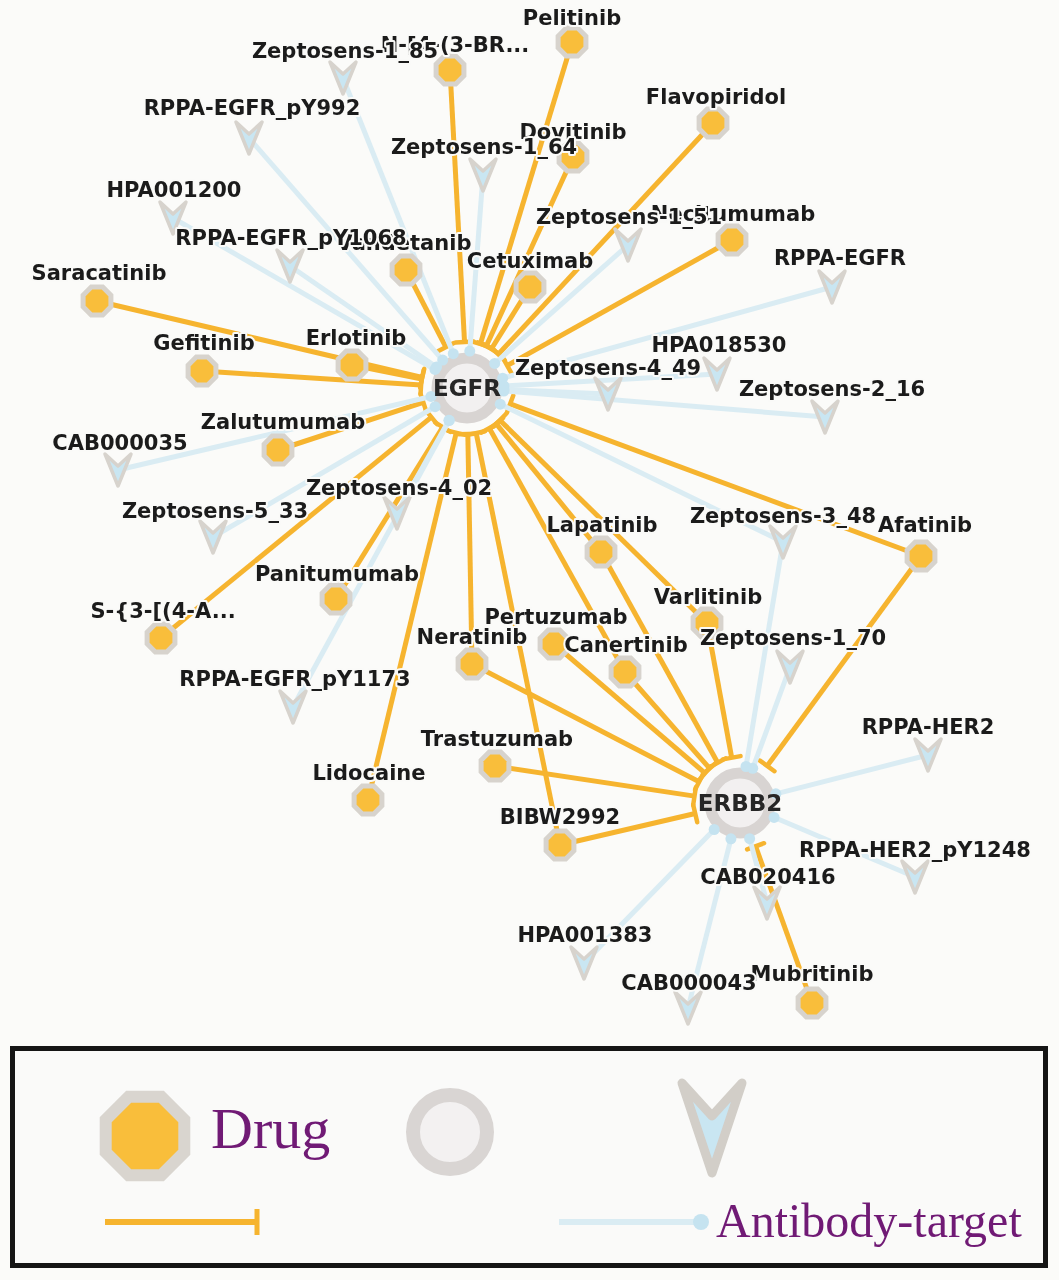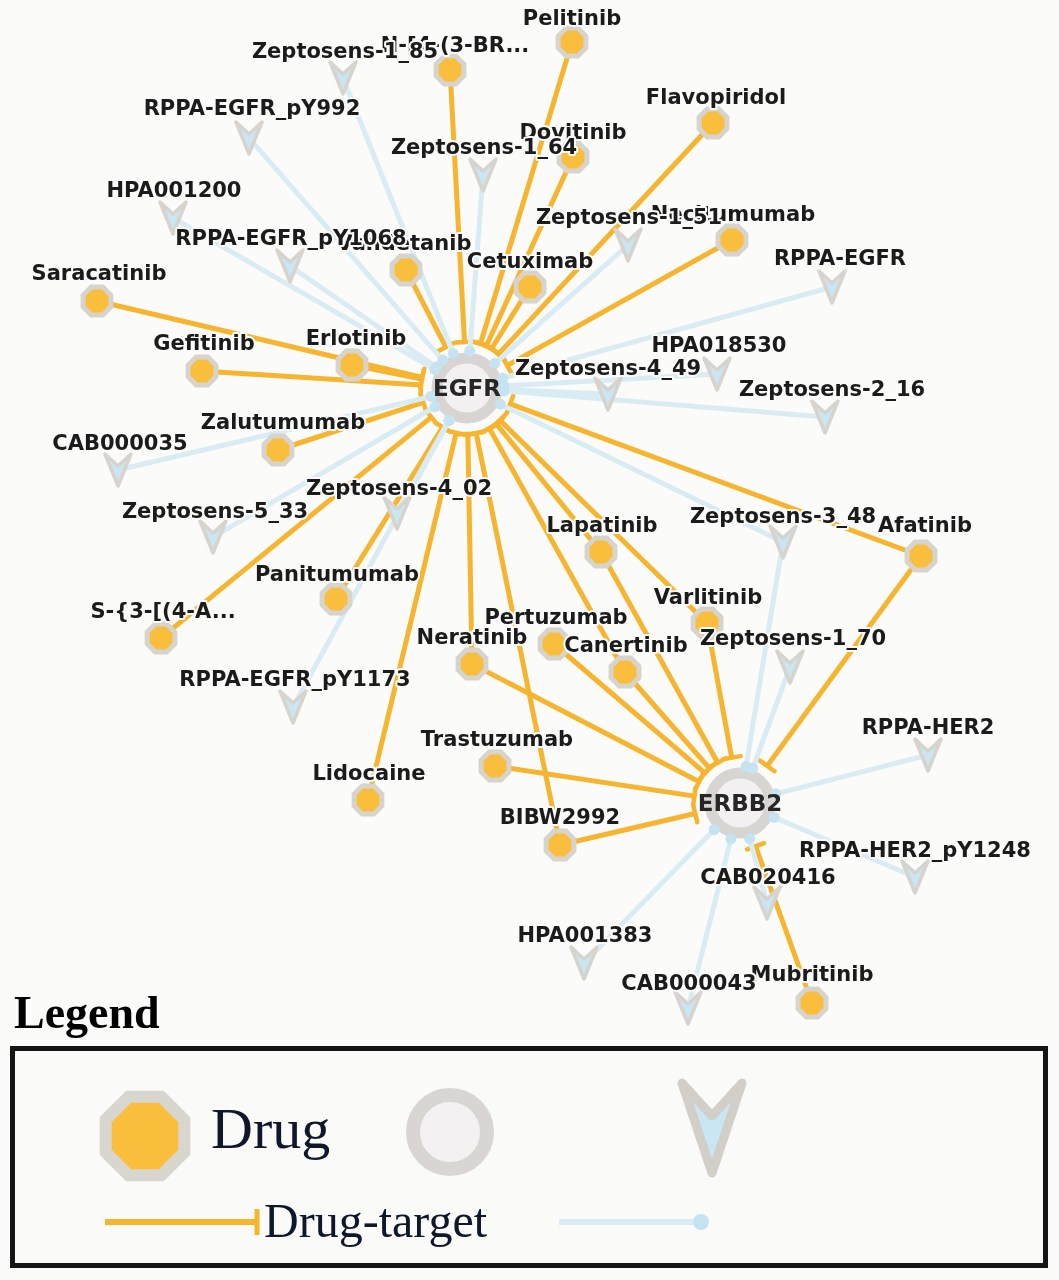--- a/index.html
+++ b/index.html
@@ -7,21 +7,21 @@
           font-family:"DejaVu Sans",sans-serif;}
   #graph{position:absolute;left:0;top:0;}
   .node-label{font-family:"DejaVu Sans",sans-serif;font-weight:bold;font-size:21px;fill:#1B1B1B;
               stroke:#FAFAF8;stroke-width:4px;paint-order:stroke;stroke-linejoin:round;}
   .gene-label{font-family:"DejaVu Sans",sans-serif;font-weight:bold;font-size:23px;fill:#262626;}
   .legend-title{position:absolute;left:14px;top:986px;font-family:"Liberation Serif",serif;
                 font-weight:bold;font-size:46px;color:#000;}
   .legend-box{position:absolute;left:10px;top:1046px;width:1028px;height:212px;
               border:5px solid #151515;background:#FAFAF9;}
   .lg{position:absolute;}
-  .lg-label{font-family:"Liberation Serif",serif;color:#0f172a;white-space:nowrap;}
+  .lg-label{font-family:"Liberation Serif",serif;color:#701a75;white-space:nowrap;}
   .lg-label.big{font-size:58px;}
   .lg-label.small{font-size:48px;}
 </style>
 </head>
 <body>
 
 <div class="canvas">
 
   <svg id="graph" width="1059" height="1280" viewBox="0 0 1059 1280">
       <g>
@@ -221,42 +221,41 @@
         <text x="793" y="645" text-anchor="middle" class="node-label">Zeptosens-1_70</text>
         <text x="928" y="734" text-anchor="middle" class="node-label">RPPA-HER2</text>
         <text x="915" y="857" text-anchor="middle" class="node-label">RPPA-HER2_pY1248</text>
         <text x="768" y="884" text-anchor="middle" class="node-label">CAB020416</text>
         <text x="585" y="942" text-anchor="middle" class="node-label">HPA001383</text>
         <text x="689" y="990" text-anchor="middle" class="node-label">CAB000043</text>
         <text x="295" y="686" text-anchor="middle" class="node-label">RPPA-EGFR_pY1173</text>
       </g>
     </svg>
 
-  <div class="legend-title">Legend</div>
 
   <div class="legend-box">
 
     <svg class="lg" style="left:80px;top:35px" width="100" height="100">
       <polygon points="66.3,10.7 89.3,33.7 89.3,66.3 66.3,89.3 33.7,89.3 10.7,66.3 10.7,33.7 33.7,10.7" transform="translate(0 0)" fill="#F9BE3B" stroke="#D9D5CF" stroke-width="12"></polygon>
     </svg>
     <div class="lg lg-label big" style="left:196px;top:44px">Drug</div>
 
     <svg class="lg" style="left:385px;top:31px" width="100" height="100">
       <circle cx="50" cy="50" r="37" fill="#F3F1F1" stroke="#D9D5D3" stroke-width="14"></circle>
     </svg>
 
     <svg class="lg" style="left:652px;top:22px" width="90" height="110">
       <path d="M 15 10 L 45 100 L 75 10 L 45 43 Z" fill="#C9E6F2" stroke="#D2CEC8" stroke-width="9" stroke-linejoin="round"></path>
     </svg>
 
     <svg class="lg" style="left:85px;top:154px" width="165" height="34">
       <line x1="5" y1="17" x2="155" y2="17" stroke="#F6B42F" stroke-width="6"></line>
       <line x1="157" y1="4" x2="157" y2="30" stroke="#F6B42F" stroke-width="5"></line>
     </svg>
-    <div class="lg lg-label small" style="left:249px;top:142px">Drug-target</div>
 
     <svg class="lg" style="left:539px;top:156px" width="160" height="30">
       <line x1="5" y1="15" x2="142" y2="15" stroke="#DAECF3" stroke-width="6"></line>
       <circle cx="147" cy="15" r="8" fill="#C5E3F0"></circle>
     </svg>
+    <div class="lg lg-label small" style="left:701px;top:142px">Antibody-target</div>
 
   </div>
 </div>
 
 </body></html>

